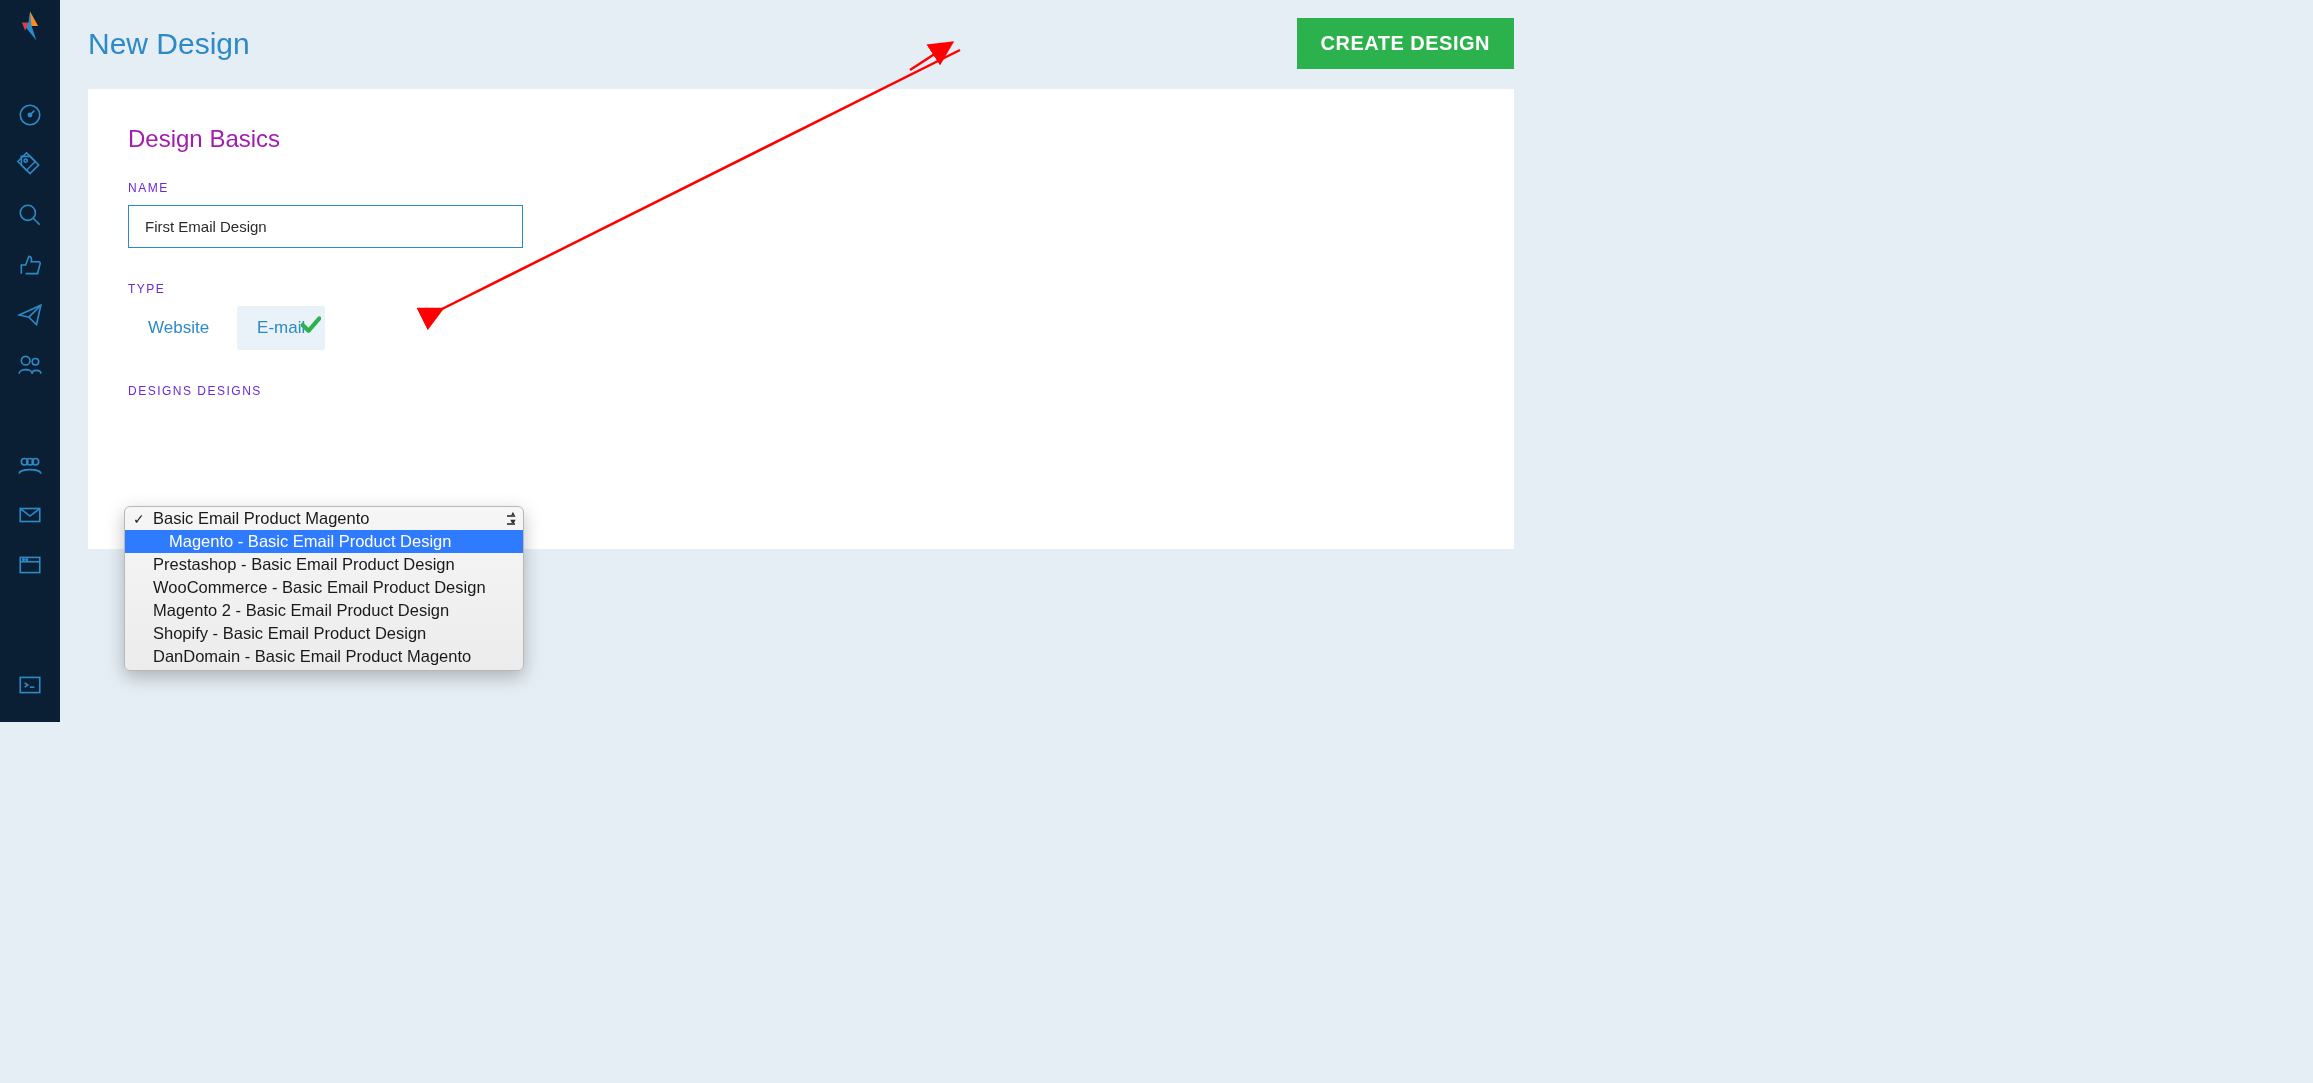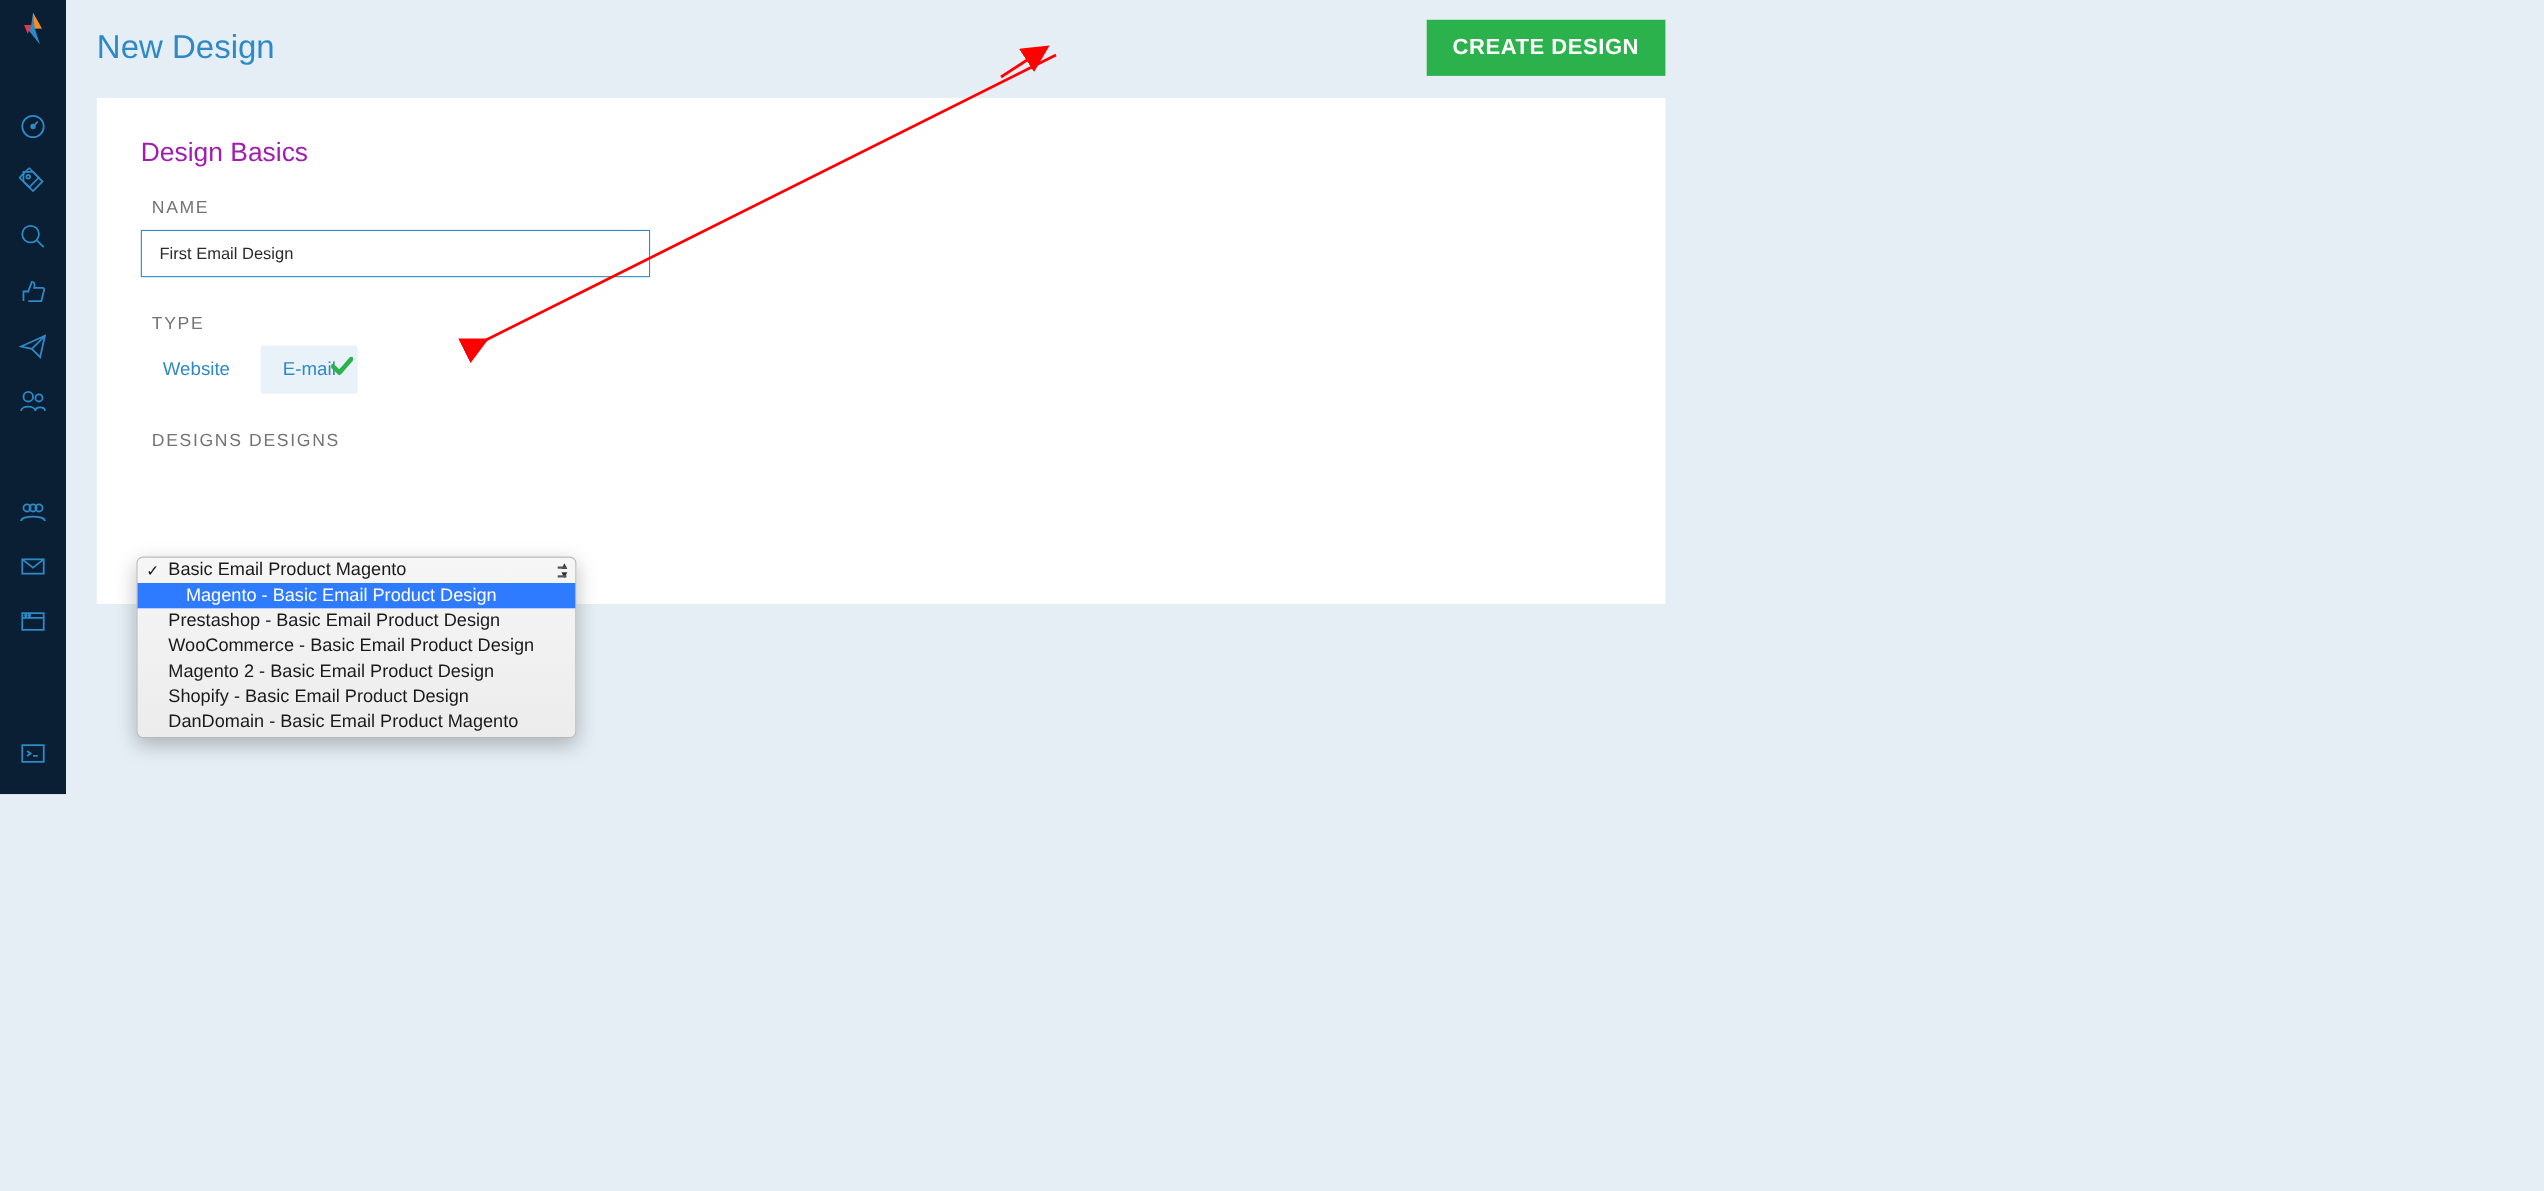--- a/index.html
+++ b/index.html
@@ -80,28 +80,28 @@
     min-height: 460px;
     position: relative;
   }
   .section-title {
     font-size: 24px;
     font-weight: 400;
     color: #a21caf;
     margin-bottom: 28px;
   }
   .field-label {
-    font-size: 16px;
+    font-size: 12px;
     letter-spacing: 1.5px;
-    color: #737373;
-    margin-left: 10px;
+    color: #6d28d9;
+    margin-left: 0;
     margin-bottom: 10px;
   }
   .text-input {
-    width: 463px;
+    width: 395px;
     padding: 12px 16px;
     font-size: 15px;
     border: 1px solid #2d8ac7;
     outline: none;
     color: #2b2b2b;
     margin-bottom: 34px;
   }
   .type-row {
     display: flex;
     gap: 8px;

